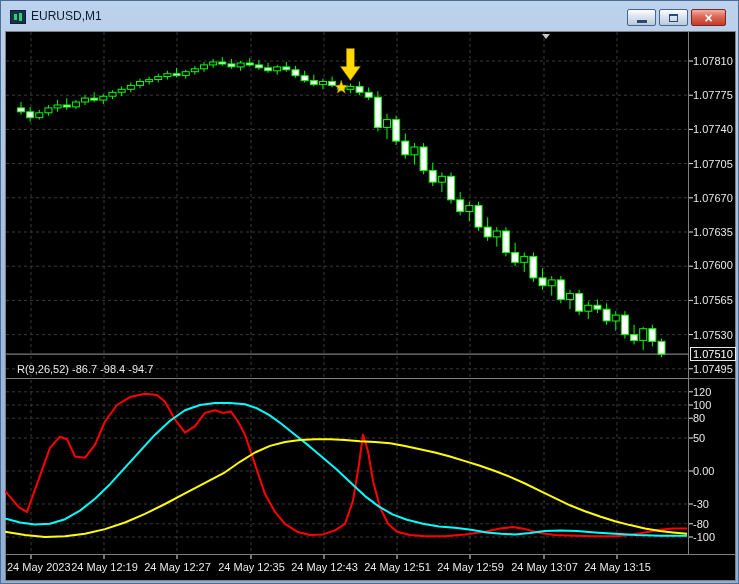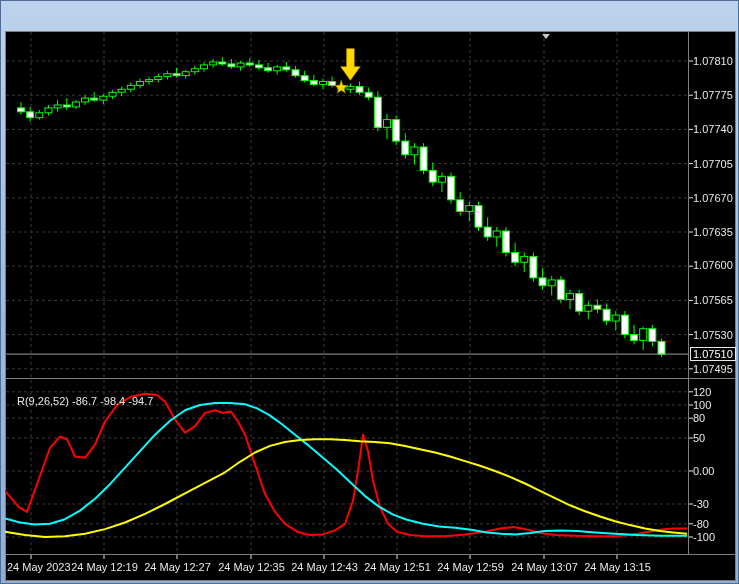--- a/index.html
+++ b/index.html
@@ -21,20 +21,38 @@
   .overlay-text{position:absolute;color:#e8e8e8;font-size:11px;white-space:nowrap;z-index:5;}
   .dd{color:#d8d8d8;font-size:8px;margin-right:4px;vertical-align:1px;}
   .axis-label{position:absolute;color:#e8e8e8;font-size:11px;line-height:13px;white-space:nowrap;z-index:4;}
   .price-tag{position:absolute;left:685px;color:#ffffff;background:#000000;border:1px solid #e8e8e8;
              font-size:11px;line-height:12px;padding:0 2px;z-index:6;}
 </style>
 </head>
 <body>
 
 <div class="window">
+  <div class="titlebar">
+    <span class="app-icon">
+      <i style="left:3px;top:3px;height:6px;"></i>
+        <i style="left:8px;top:2px;height:8px;"></i>
+    </span>
+    <span class="title">EURUSD,M1</span>
+    <div class="win-buttons">
+      <div class="win-btn">
+          <span class="glyph-min"></span>
+        </div>
+      <div class="win-btn">
+          <span class="glyph-max"></span>
+        </div>
+      <div class="win-btn close">
+          <span class="glyph-close">×</span>
+        </div>
+    </div>
+  </div>
 
   <div class="content" id="content">
     <svg id="plot-svg" width="731" height="550">
         <rect x="0.5" y="0.5" width="730" height="549" fill="none" stroke="#7f7f7f"></rect>
         <line x1="26" y1="1" x2="26" y2="347" stroke="#3a3a3a" stroke-dasharray="3,3"></line>
         <line x1="26" y1="349" x2="26" y2="523" stroke="#3a3a3a" stroke-dasharray="3,3"></line>
         <line x1="99" y1="1" x2="99" y2="347" stroke="#3a3a3a" stroke-dasharray="3,3"></line>
         <line x1="99" y1="349" x2="99" y2="523" stroke="#3a3a3a" stroke-dasharray="3,3"></line>
         <line x1="172" y1="1" x2="172" y2="347" stroke="#3a3a3a" stroke-dasharray="3,3"></line>
         <line x1="172" y1="349" x2="172" y2="523" stroke="#3a3a3a" stroke-dasharray="3,3"></line>
@@ -245,21 +263,21 @@
         <line x1="246" y1="524" x2="246" y2="528" stroke="#e8e8e8"></line>
         <line x1="319" y1="524" x2="319" y2="528" stroke="#e8e8e8"></line>
         <line x1="392" y1="524" x2="392" y2="528" stroke="#e8e8e8"></line>
         <line x1="465" y1="524" x2="465" y2="528" stroke="#e8e8e8"></line>
         <line x1="539" y1="524" x2="539" y2="528" stroke="#e8e8e8"></line>
         <line x1="612" y1="524" x2="612" y2="528" stroke="#e8e8e8"></line>
         <polygon points="537,3 545,3 541,8" fill="#c8c8c8"></polygon>
       </svg>
 
 
-    <div class="overlay-text" style="left:12px;top:364px;">R(9,26,52) -86.7 -98.4 -94.7</div>
+    <div class="overlay-text" style="left:12px;top:332px;">R(9,26,52) -86.7 -98.4 -94.7</div>
 
     <div class="price-tag" id="price-tag" style="top: 316px; text-align: center;">1.07510</div>
 
     <div id="labels">
         <div class="axis-label" style="left: 688px; top: 24px;">1.07810</div>
         <div class="axis-label" style="left: 688px; top: 58.1999px;">1.07775</div>
         <div class="axis-label" style="left: 688px; top: 92.3998px;">1.07740</div>
         <div class="axis-label" style="left: 688px; top: 126.6px;">1.07705</div>
         <div class="axis-label" style="left: 688px; top: 160.8px;">1.07670</div>
         <div class="axis-label" style="left: 688px; top: 195px;">1.07635</div>

